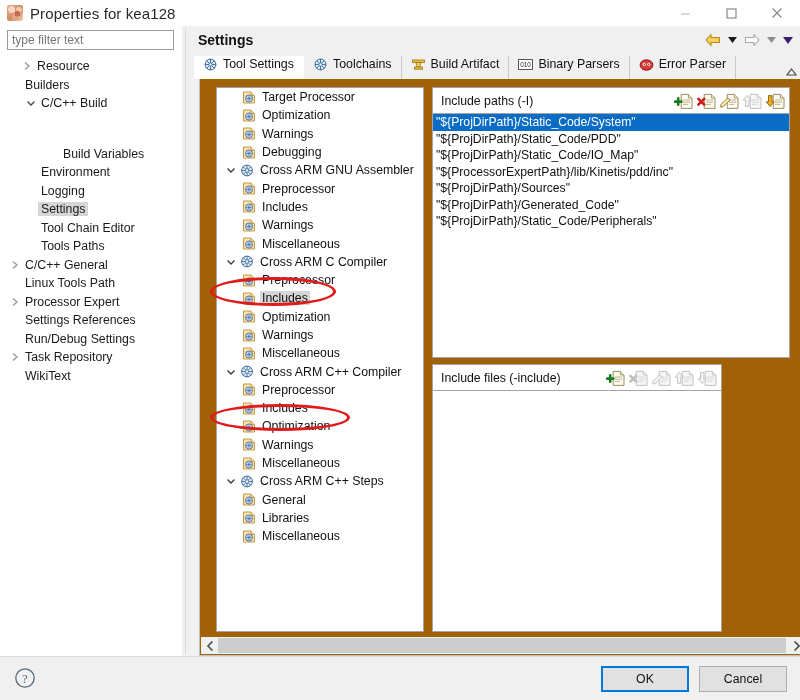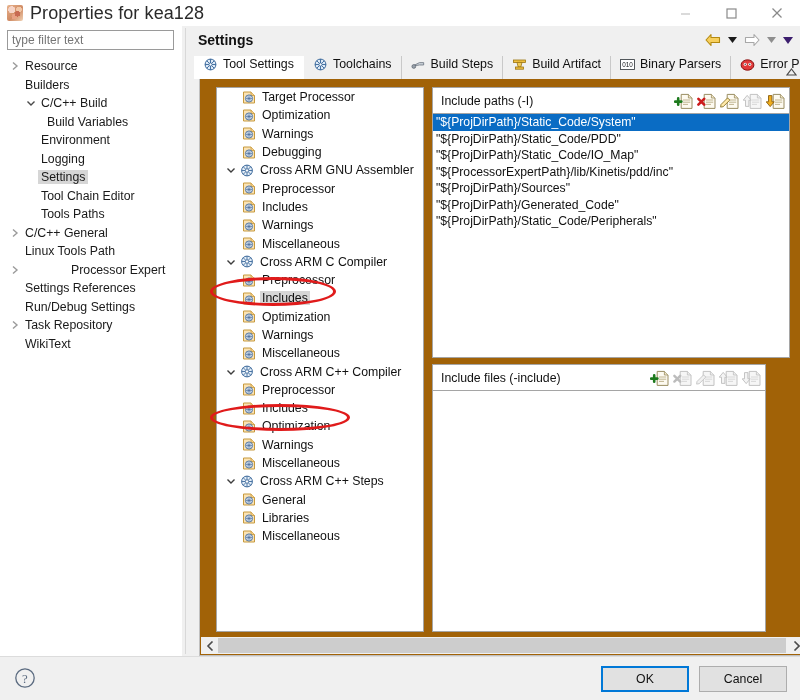--- a/index.html
+++ b/index.html
@@ -29,21 +29,21 @@
     border-radius: 2px;
     background:
       radial-gradient(circle at 30% 30%, #f6d4c8 0 22%, transparent 23%),
       radial-gradient(circle at 65% 55%, #c76a52 0 20%, transparent 21%),
       radial-gradient(circle at 45% 72%, #e8a184 0 18%, transparent 19%),
       radial-gradient(circle at 75% 28%, #f2c8a8 0 16%, transparent 17%),
       linear-gradient(135deg, #e8b48f 0%, #d08a63 55%, #f0d2b4 100%);
     flex: 0 0 auto;
   }
   .title-text {
-    font-size: 18px; color: #2a2a2a; letter-spacing: .1px;
+    font-size: 15px; color: #2a2a2a; letter-spacing: .1px;
   }
   .win-controls {
     position: absolute; right: 0; top: 0; height: 26px;
     display: flex; align-items: center;
   }
   .win-btn {
     width: 46px; height: 26px;
     display: flex; align-items: center; justify-content: center;
     color: #7b7b7b;
   }
@@ -253,71 +253,71 @@
             <line x1="1.5" y1="1.5" x2="10.5" y2="10.5" stroke="#8a8a8a" stroke-width="1.2"></line>
             <line x1="10.5" y1="1.5" x2="1.5" y2="10.5" stroke="#8a8a8a" stroke-width="1.2"></line>
           </svg>
       </div>
     </div>
   </div>
 
   <div class="leftcol">
     <input class="filter-box" type="text" placeholder="type filter text" style="">
     <div class="nav-tree" id="nav-tree">
+        <div class="nav-row" style="padding-left: 20px;">
+          <span class="tw">
+            <svg width="10" height="10" viewBox="0 0 10 10">
+              <path d="M3 1.5 L7 5 L3 8.5" fill="none" stroke="#9b9b9b" stroke-width="1.4"></path>
+            </svg>
+          </span>
+          <span class="nav-label">Resource</span>
+        </div>
+        <div class="nav-row" style="padding-left: 8px;">
+          <span class="tw"></span>
+          <span class="nav-label">Builders</span>
+        </div>
+        <div class="nav-row" style="padding-left: 24px;">
+          <span class="tw">
+            <svg width="10" height="10" viewBox="0 0 10 10">
+              <path d="M1.5 3.5 L5 7 L8.5 3.5" fill="none" stroke="#4a4a4a" stroke-width="1.4"></path>
+            </svg>
+          </span>
+          <span class="nav-label">C/C++ Build</span>
+        </div>
+        <div class="nav-row" style="padding-left: 60px; margin-top: 32px;">
+          <span class="nav-label">Build Variables</span>
+        </div>
+        <div class="nav-row" style="padding-left: 38px;">
+          <span class="nav-label">Environment</span>
+        </div>
+        <div class="nav-row" style="padding-left: 38px;">
+          <span class="nav-label">Logging</span>
+        </div>
+        <div class="nav-row selected" style="padding-left: 38px;">
+          <span class="nav-label">Settings</span>
+        </div>
+        <div class="nav-row" style="padding-left: 38px;">
+          <span class="nav-label">Tool Chain Editor</span>
+        </div>
+        <div class="nav-row" style="padding-left: 38px;">
+          <span class="nav-label">Tools Paths</span>
+        </div>
         <div class="nav-row" style="padding-left: 8px;">
           <span class="tw">
             <svg width="10" height="10" viewBox="0 0 10 10">
               <path d="M3 1.5 L7 5 L3 8.5" fill="none" stroke="#9b9b9b" stroke-width="1.4"></path>
             </svg>
           </span>
-          <span class="nav-label">Resource</span>
-        </div>
-        <div class="nav-row" style="padding-left: 8px;">
-          <span class="tw"></span>
-          <span class="nav-label">Builders</span>
-        </div>
-        <div class="nav-row" style="padding-left: 24px;">
-          <span class="tw">
-            <svg width="10" height="10" viewBox="0 0 10 10">
-              <path d="M1.5 3.5 L5 7 L8.5 3.5" fill="none" stroke="#4a4a4a" stroke-width="1.4"></path>
-            </svg>
-          </span>
-          <span class="nav-label">C/C++ Build</span>
-        </div>
-        <div class="nav-row" style="padding-left: 44px;">
-          <span class="nav-label">Build Variables</span>
-        </div>
-        <div class="nav-row" style="padding-left: 38px;">
-          <span class="nav-label">Environment</span>
-        </div>
-        <div class="nav-row" style="padding-left: 38px;">
-          <span class="nav-label">Logging</span>
-        </div>
-        <div class="nav-row selected" style="padding-left: 38px;">
-          <span class="nav-label">Settings</span>
-        </div>
-        <div class="nav-row" style="padding-left: 38px;">
-          <span class="nav-label">Tool Chain Editor</span>
-        </div>
-        <div class="nav-row" style="padding-left: 38px;">
-          <span class="nav-label">Tools Paths</span>
-        </div>
-        <div class="nav-row" style="padding-left: 8px;">
-          <span class="tw">
-            <svg width="10" height="10" viewBox="0 0 10 10">
-              <path d="M3 1.5 L7 5 L3 8.5" fill="none" stroke="#9b9b9b" stroke-width="1.4"></path>
-            </svg>
-          </span>
           <span class="nav-label">C/C++ General</span>
         </div>
         <div class="nav-row" style="padding-left: 8px;">
           <span class="tw"></span>
           <span class="nav-label">Linux Tools Path</span>
         </div>
-        <div class="nav-row" style="padding-left: 8px; gap: 46px;">
+        <div class="nav-row" style="padding-left: 8px;">
           <span class="tw">
             <svg width="10" height="10" viewBox="0 0 10 10">
               <path d="M3 1.5 L7 5 L3 8.5" fill="none" stroke="#9b9b9b" stroke-width="1.4"></path>
             </svg>
           </span>
           <span class="nav-label">Processor Expert</span>
         </div>
         <div class="nav-row" style="padding-left: 8px;">
           <span class="tw"></span>
           <span class="nav-label">Settings References</span>
@@ -392,29 +392,20 @@
               <svg width="15" height="15" viewBox="0 0 15 15">
                 <circle cx="7.5" cy="7.5" r="5.4" fill="#dfeaf6" stroke="#35659a" stroke-width="1"></circle>
                 <path d="M2.1 7.5 L12.9 7.5 M7.5 2.1 L7.5 12.9 M3.7 3.7 L11.3 11.3 M11.3 3.7 L3.7 11.3" stroke="#35659a" stroke-width="0.9"></path>
                 <circle cx="7.5" cy="7.5" r="1.6" fill="#fff" stroke="#35659a" stroke-width="0.8"></circle>
               </svg>
             </span>
             <span>Toolchains</span>
           </div>
           <div class="tab">
             <span class="ticon">
-              <svg width="16" height="15" viewBox="0 0 16 15">
-                <path d="M2 9 L9 5.5 L13.5 5.5 L13.5 8 L9 8 Z" fill="#cfd6dd" stroke="#6d7680" stroke-width="0.9"></path>
-                <circle cx="3" cy="9.6" r="2" fill="#9aa3ad" stroke="#5c646d" stroke-width="0.8"></circle>
-              </svg>
-            </span>
-            <span>Build Steps</span>
-          </div>
-          <div class="tab">
-            <span class="ticon">
               <svg width="15" height="15" viewBox="0 0 15 15">
                 <rect x="1.5" y="3" width="12" height="2.4" fill="#f0c040" stroke="#9a7410" stroke-width="0.8"></rect>
                 <path d="M5 5.4 L10 5.4 L8.8 10 L6.2 10 Z" fill="#f3cd5c" stroke="#9a7410" stroke-width="0.8"></path>
                 <rect x="3.5" y="10" width="8" height="2.2" fill="#f0c040" stroke="#9a7410" stroke-width="0.8"></rect>
               </svg>
             </span>
             <span>Build Artifact</span>
           </div>
           <div class="tab">
             <span class="ticon">
@@ -764,21 +755,21 @@
             <div class="lp-item sel">"${ProjDirPath}/Static_Code/System"</div>
             <div class="lp-item">"${ProjDirPath}/Static_Code/PDD"</div>
             <div class="lp-item">"${ProjDirPath}/Static_Code/IO_Map"</div>
             <div class="lp-item">"${ProcessorExpertPath}/lib/Kinetis/pdd/inc"</div>
             <div class="lp-item">"${ProjDirPath}/Sources"</div>
             <div class="lp-item">"${ProjDirPath}/Generated_Code"</div>
             <div class="lp-item">"${ProjDirPath}/Static_Code/Peripherals"</div>
           </div>
       </div>
 
-      <div class="listpanel" style="left:232px; top:285px; width:334px; height:268px;">
+      <div class="listpanel" style="left:232px; top:285px; width:290px; height:268px;">
         <div class="lp-head">
           <div class="lp-title">Include files (-include)</div>
           <div class="lp-tools" id="if-tools">
               <div class="lp-tool">
                 <svg width="19" height="16" viewBox="0 0 19 16">
                   <g transform="translate(5.4,0.4)">
                     <path d="M1.8 1 L9 1 L12.6 4.6 L12.6 15 L1.8 15 Z" fill="#fdfaf0" stroke="#9a8d62" stroke-width="1"></path>
                     <path d="M9 1 L9 4.6 L12.6 4.6" fill="#efe6c8" stroke="#9a8d62" stroke-width="0.8"></path>
                     <path d="M3.6 6.6 H10.8 M3.6 8.8 H10.8 M3.6 11 H8.6" stroke="#b9ad84" stroke-width="0.9"></path>
                   </g>

